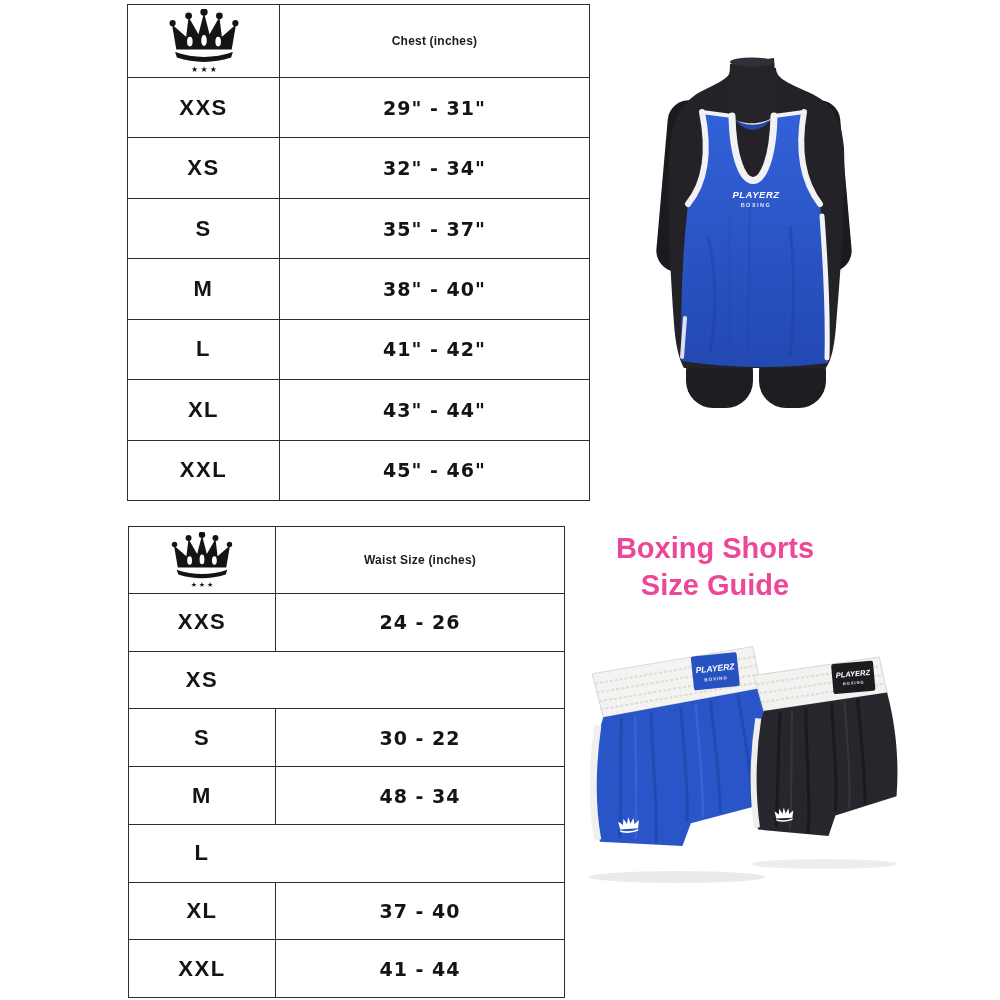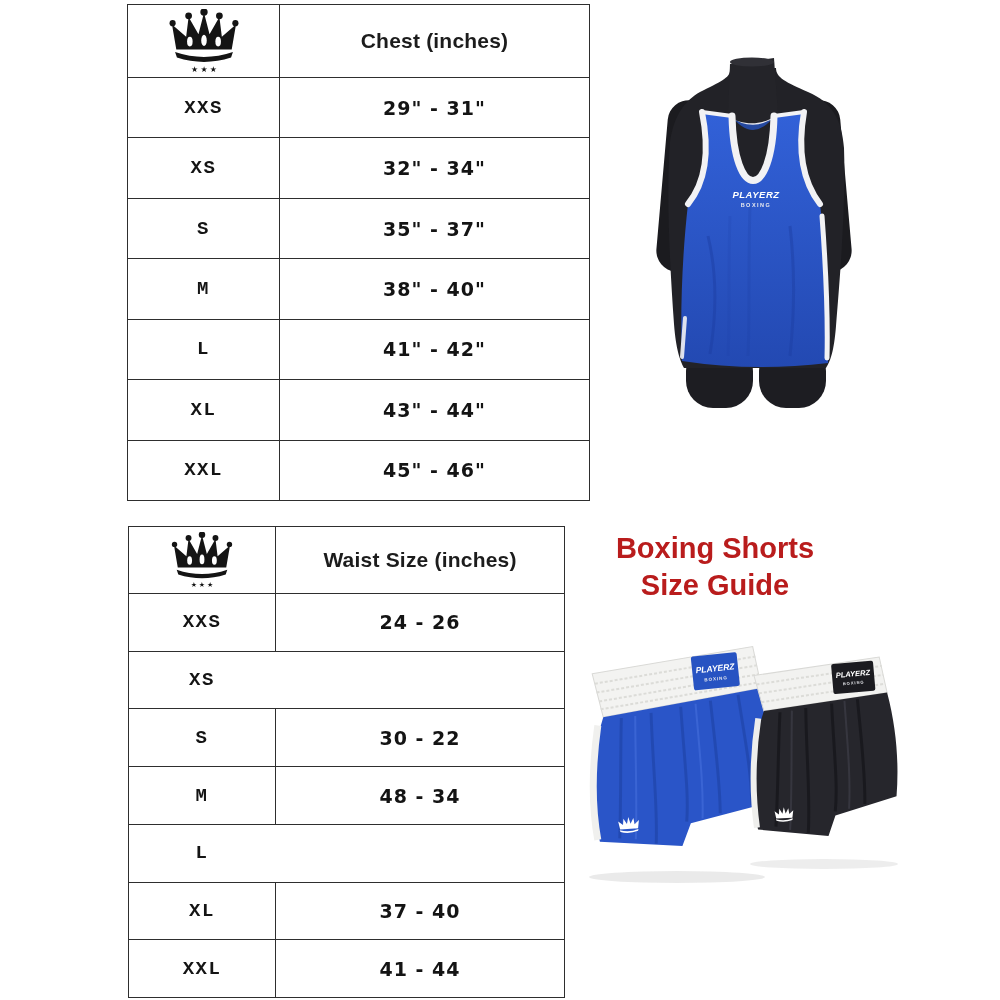--- a/index.html
+++ b/index.html
@@ -9,27 +9,27 @@
 
   
   .size-table { position:absolute; background:#fff; border:1.5px solid #2e2e2e;
                 display:flex; flex-direction:column; }
   .t-row { display:grid; border-top:1.5px solid #2e2e2e; flex:1 1 0; }
   .t-row.hdr { border-top:none; flex:0 0 auto; }
   .vest-table  .t-row { grid-template-columns:151px 1fr; }
   .shorts-table .t-row { grid-template-columns:146px 1fr; }
   .cell { display:flex; align-items:center; justify-content:center; color:#141414; }
   .cell.c2 { border-left:1.5px solid #2e2e2e; }
-  .hdr-label { font-size:21px; font-weight:bold; letter-spacing:.2px; color:#1c1c1c; }
-  .size-cell  { font-family:Liberation Mono, monospace; font-weight:bold; font-size:19px; letter-spacing:1.5px; }
+  .hdr-label { font-size:12px; font-weight:bold; letter-spacing:.2px; color:#1c1c1c; }
+  .size-cell  { font-family:Liberation Sans, sans-serif; font-weight:bold; font-size:22px; letter-spacing:1.5px; }
   .range-cell { font-family:"DejaVu Sans",sans-serif; font-weight:bold; font-size:19px; letter-spacing:1px; }
 
   
   .shorts-title { position:absolute; left:592px; top:530px; width:246px; text-align:center;
-                  font-size:29px; line-height:37px; font-weight:bold; color:#b91c1c; }
+                  font-size:29px; line-height:37px; font-weight:bold; color:#ec4899; }
 
   
   .art { position:absolute; }
   svg text { user-select:none; }
 </style>
 </head>
 <body>
 
 <div class="page">
 

